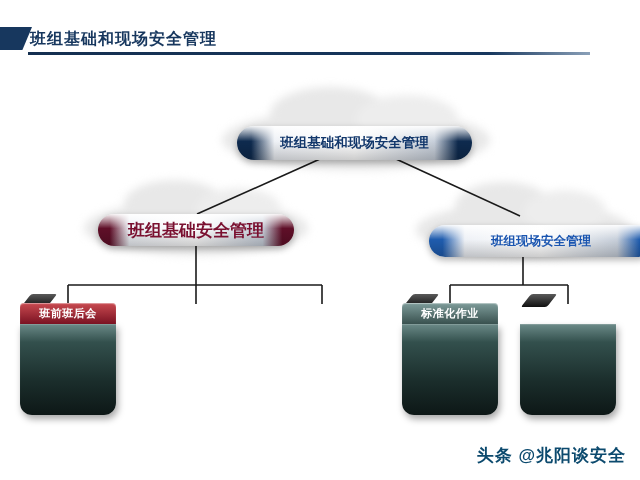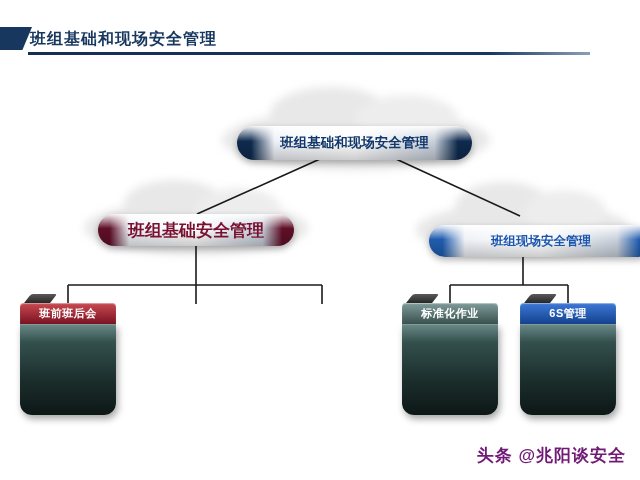--- a/index.html
+++ b/index.html
@@ -67,21 +67,21 @@
     border-radius:0 0 12px 12px;
     background:linear-gradient(180deg,#6b8a88 0%,#33504d 20%,#1b2e2c 62%,#0d1716 100%);
     box-shadow:2px 4px 7px rgba(0,0,0,0.35), inset 0 1px 1px rgba(255,255,255,0.18);
   }
   .card-1{left:20px;} .card-2{left:148px;} .card-3{left:274px;}
   .card-4{left:402px;text-align:right;} .card-5{left:520px;}
 
   
   .watermark{
     position:absolute;right:14px;bottom:13px;font-size:17px;font-weight:bold;
-    color:#701a75;letter-spacing:1px;white-space:nowrap;
+    color:#0c4a6e;letter-spacing:1px;white-space:nowrap;
   }
 </style>
 </head>
 <body>
 
 <div class="slide">
 
   <div class="title-flag"></div>
   <div class="page-title">班组基础和现场安全管理</div>
   <div class="title-rule"></div>
@@ -129,21 +129,18 @@
   <div class="card card-4">
     <div class="card-tab"></div>
     <div class="card-header" style="--h1: #7e9c9a; --h2: #39514f;">
       <span>标准化作业</span>
     </div>
     <div class="card-body"></div>
   </div>
 
   <div class="card card-5">
     <div class="card-tab"></div>
-    <div class="card-header" style="--h1: #3c79d6; --h2: #14418e;">
-      <span>6S管理</span>
-    </div>
     <div class="card-body"></div>
   </div>
 
   <div class="watermark">头条 @兆阳谈安全</div>
 
 </div>
 
 </body></html>

